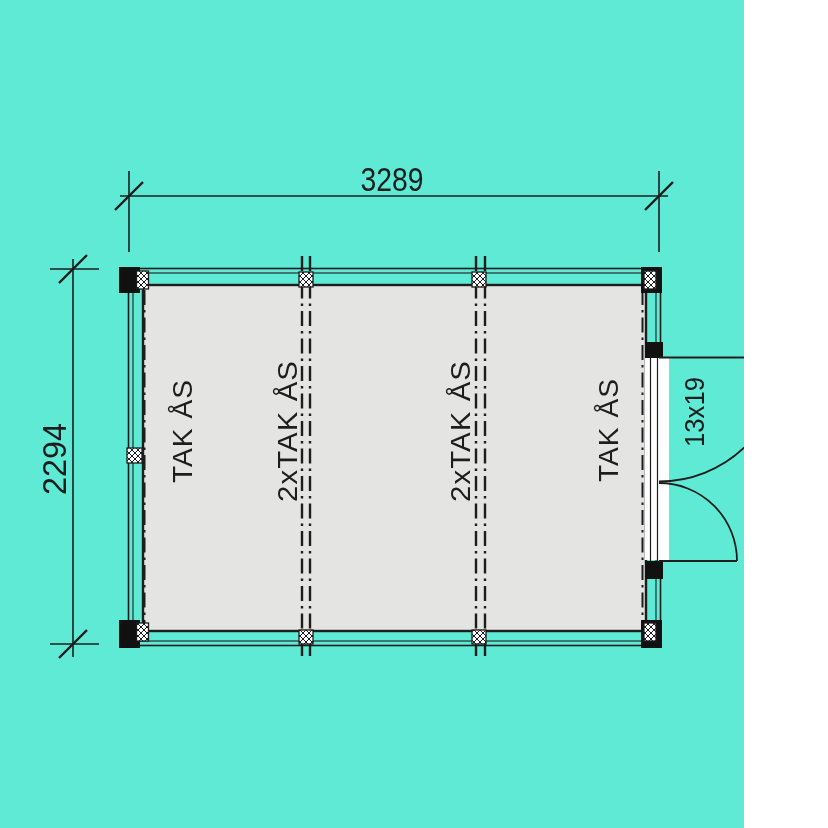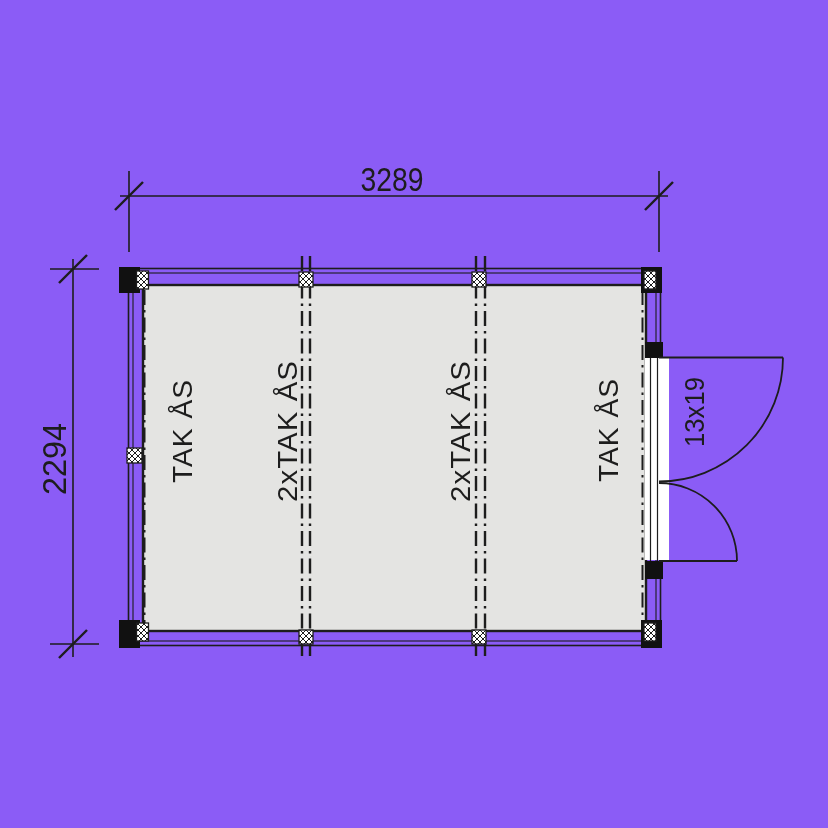--- a/index.html
+++ b/index.html
@@ -1,16 +1,16 @@
 <!DOCTYPE html>
 <html><head>
 <meta charset="utf-8">
 <style>
   html,body{margin:0;padding:0;background:#ffffff;}
-  .canvas{position:relative;width:828px;height:828px;background:#8b5cf6;overflow:hidden;}
+  .canvas{position:relative;width:700px;height:828px;background:#5eead4;overflow:hidden;padding-left:44px;}
   svg{position:absolute;left:0;top:0;}
   text{font-family:"Liberation Sans","DejaVu Sans",sans-serif;fill:#1d1d1d;}
   .dim-text{font-size:34px;}
   .beam-text{font-size:27px;letter-spacing:1px;}
   .door-text{font-size:27px;}
   .ln{stroke:#1d1d1d;fill:none;}
 </style>
 </head>
 <body>
 

